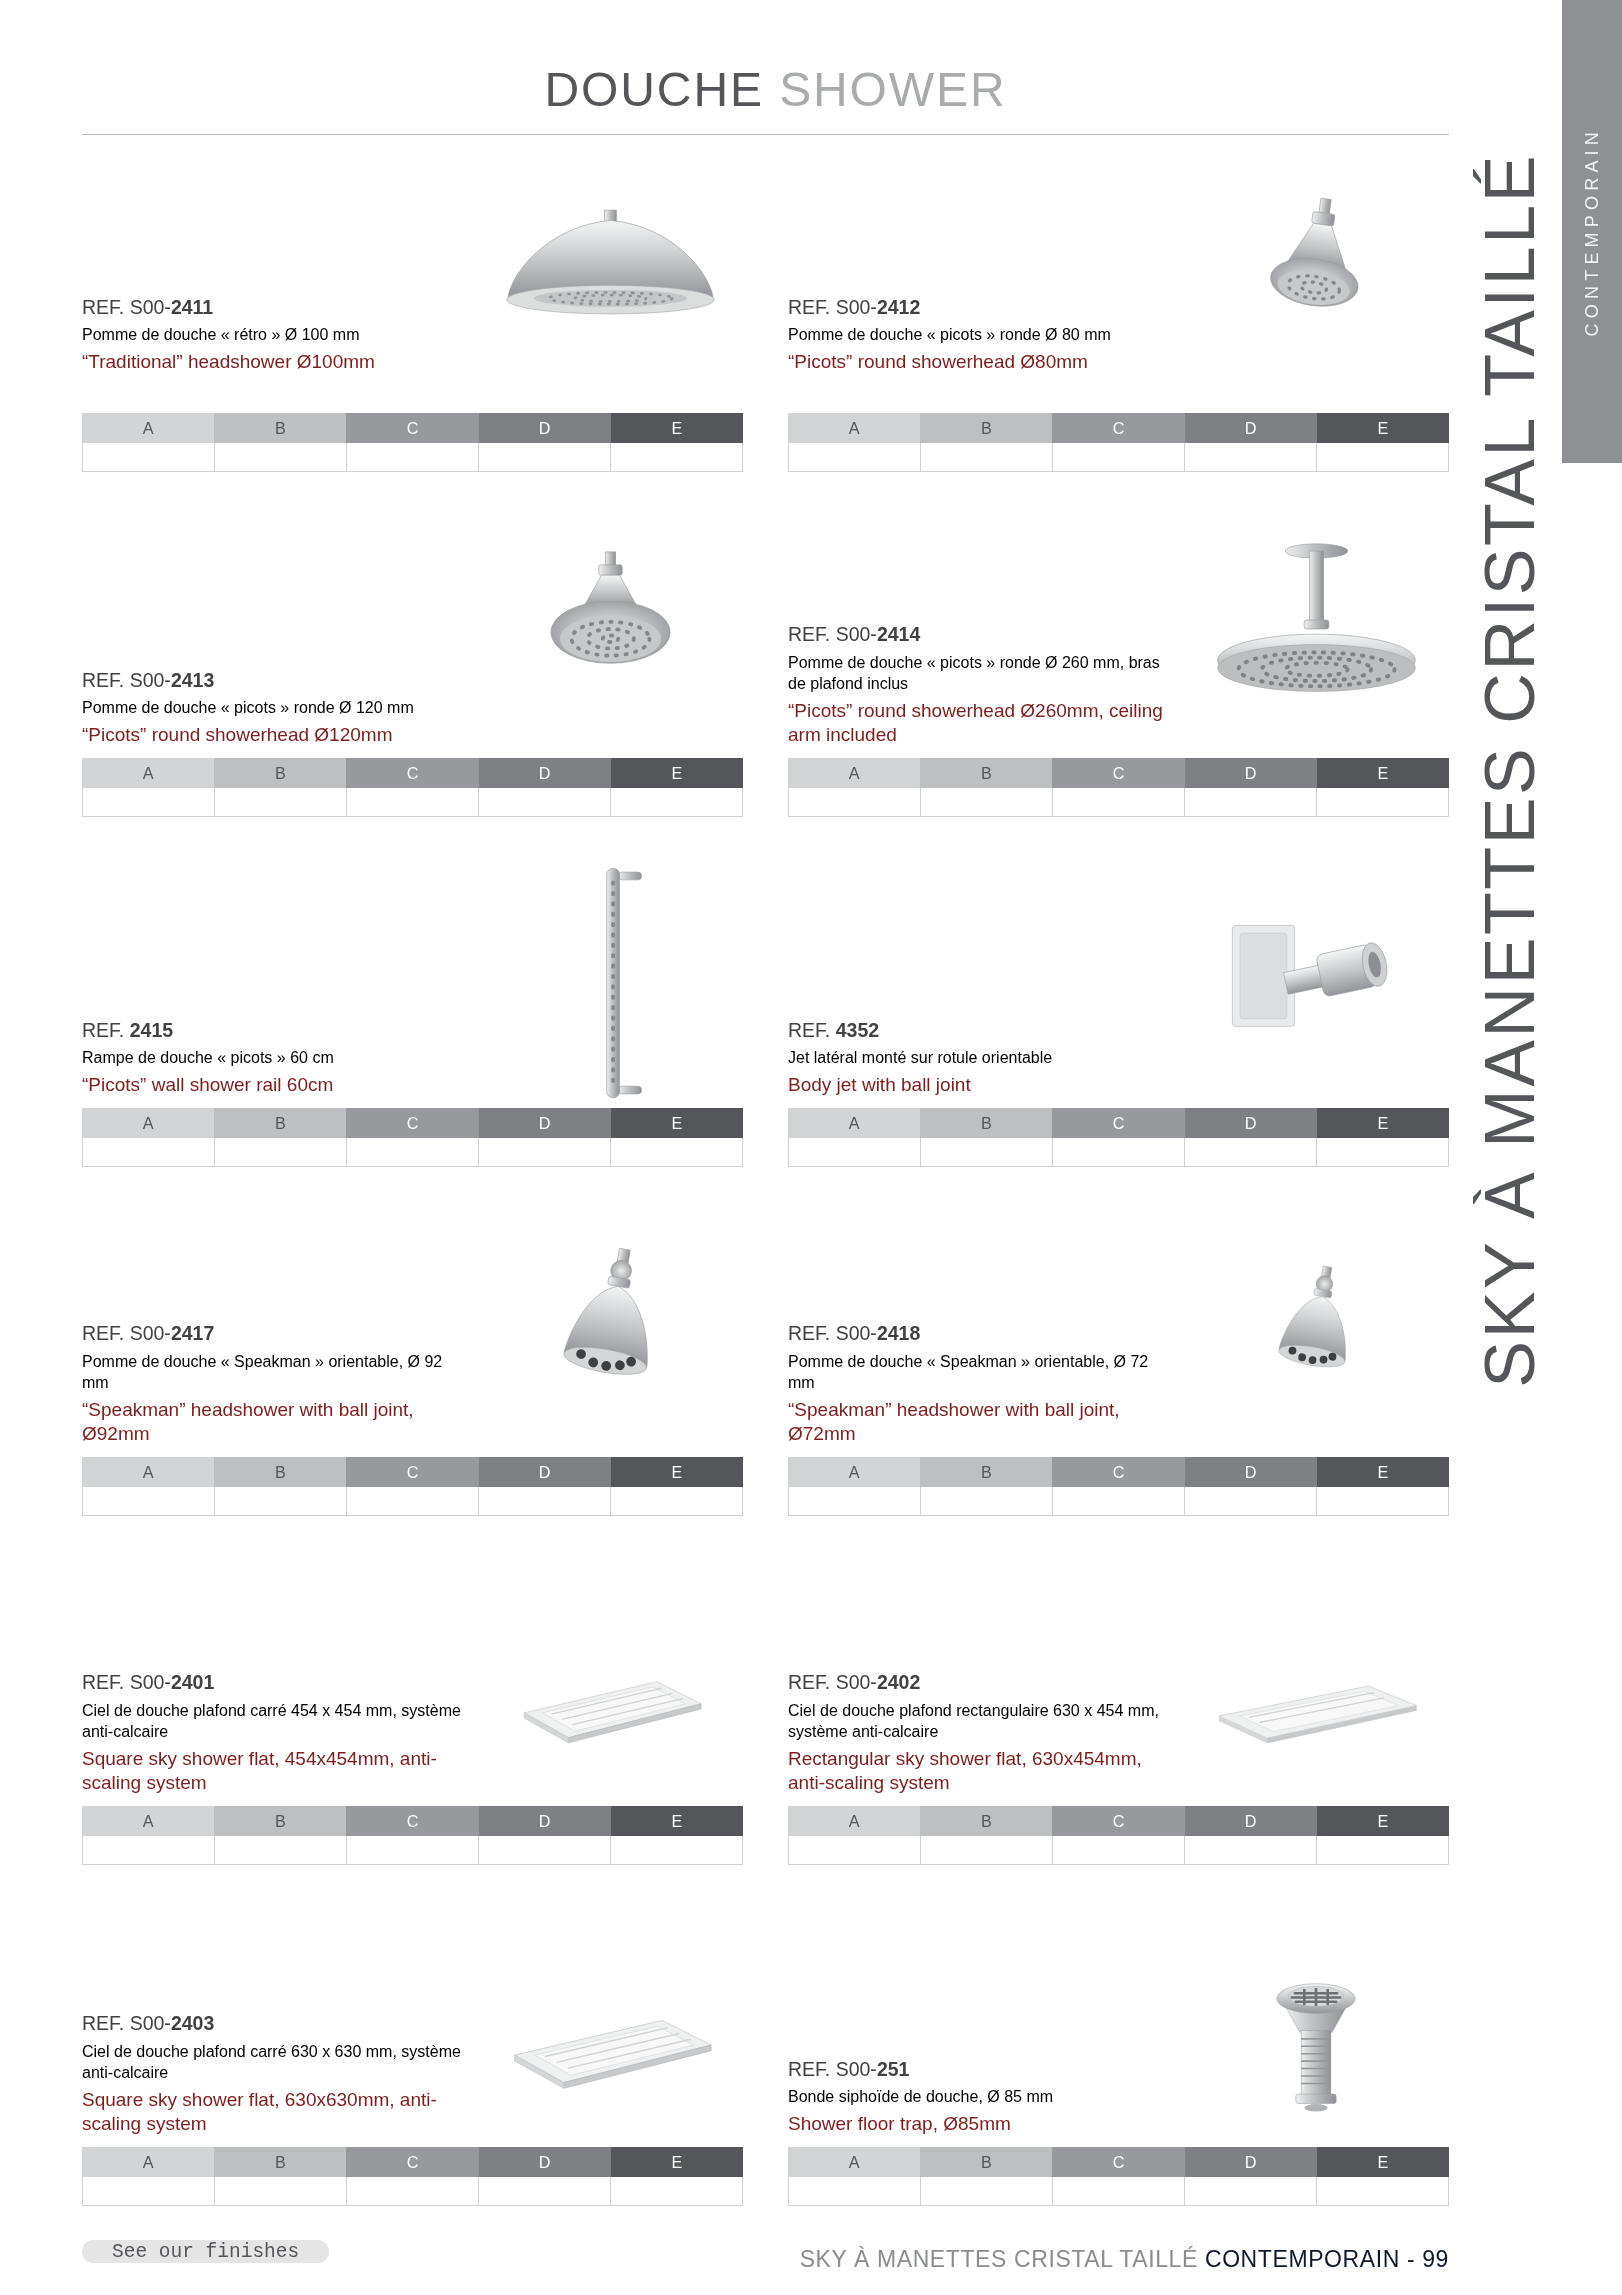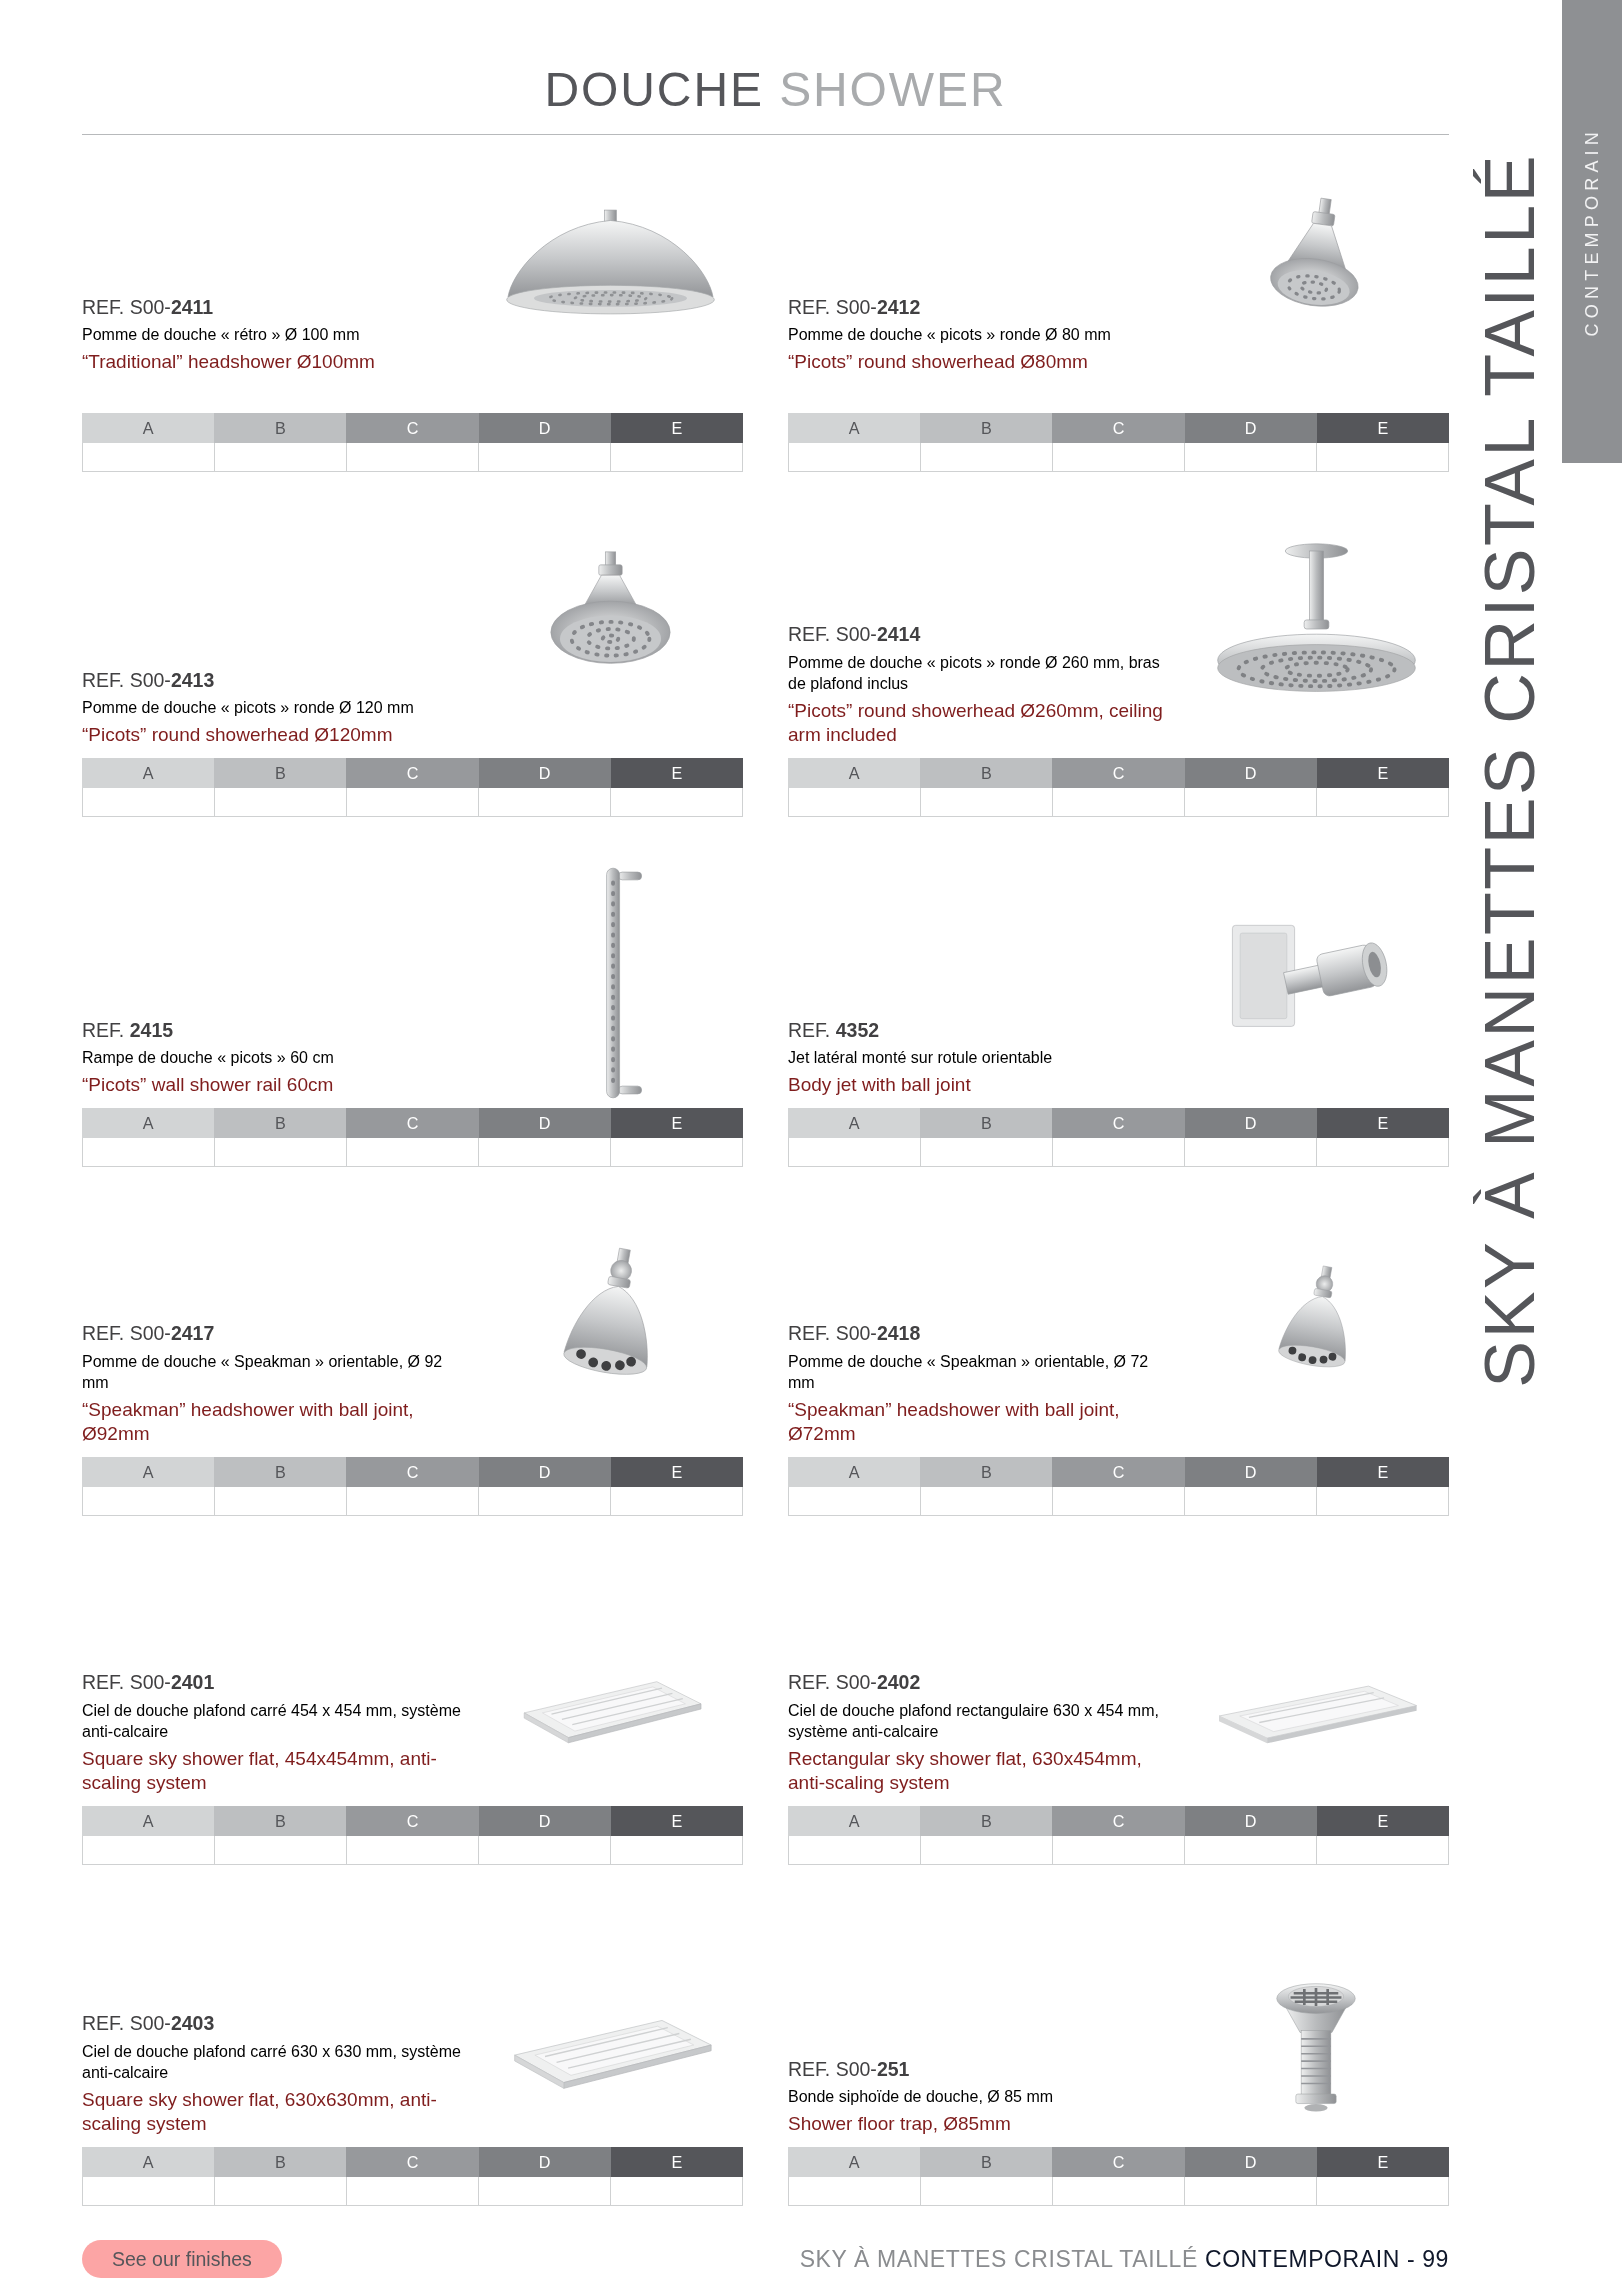--- a/index.html
+++ b/index.html
@@ -50,23 +50,23 @@
   .th.ta { background:#d2d4d5; color:#55565a; }
   .th.tb { background:#bdbfc1; color:#55565a; }
   .th.tc { background:#97999c; color:#ffffff; }
   .th.td2{ background:#7e8083; color:#ffffff; }
   .th.te { background:#55565a; color:#ffffff; }
   .trow { display:flex; height:29px; border:0.6px solid #cfd1d2; border-top:none; }
   .td { flex:1; background:#ffffff; }
   .td:not(:last-child) { border-right:0.6px solid #cfd1d2; }
 
   
-  .finishes-btn { position:absolute; left:82px; top:2240px; height:38px; padding:0 30px;
-                  border-radius:19.5px; background:#fca5a5; color:#55565a; font-size:19.5px;
-                  display:inline-flex; align-items:center; justify-content:center; border:none; }
+  .finishes-btn { position:absolute; left:82px; top:2240px; height:23px; padding:0 30px;
+                  border-radius:19.5px; background:#e5e5e5; color:#55565a; font-size:19.5px;
+                  display:inline-flex; align-items:center; justify-content:center; border:none;font-family:Liberation Mono, monospace; }
   .footer-line { position:absolute; top:2246px; left:82px; width:1367px; text-align:right;
                  font-size:23px; letter-spacing:0.6px; white-space:nowrap; }
   .footer-line .f-light { color:#8a8c8f; }
   .footer-line .f-dark  { color:#0f172a; }
 
   svg { display:block; }
 </style>
 </head>
 <body>
 

